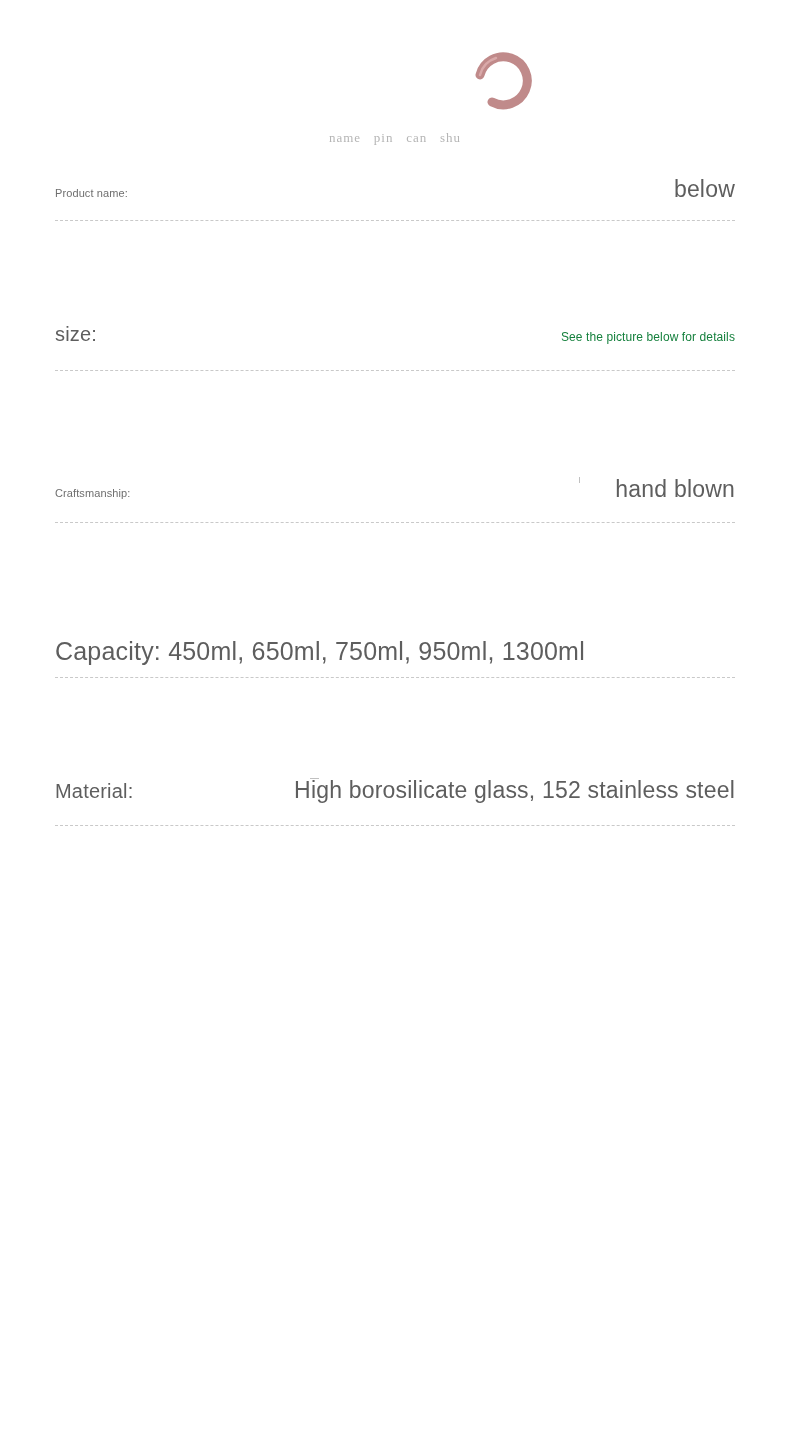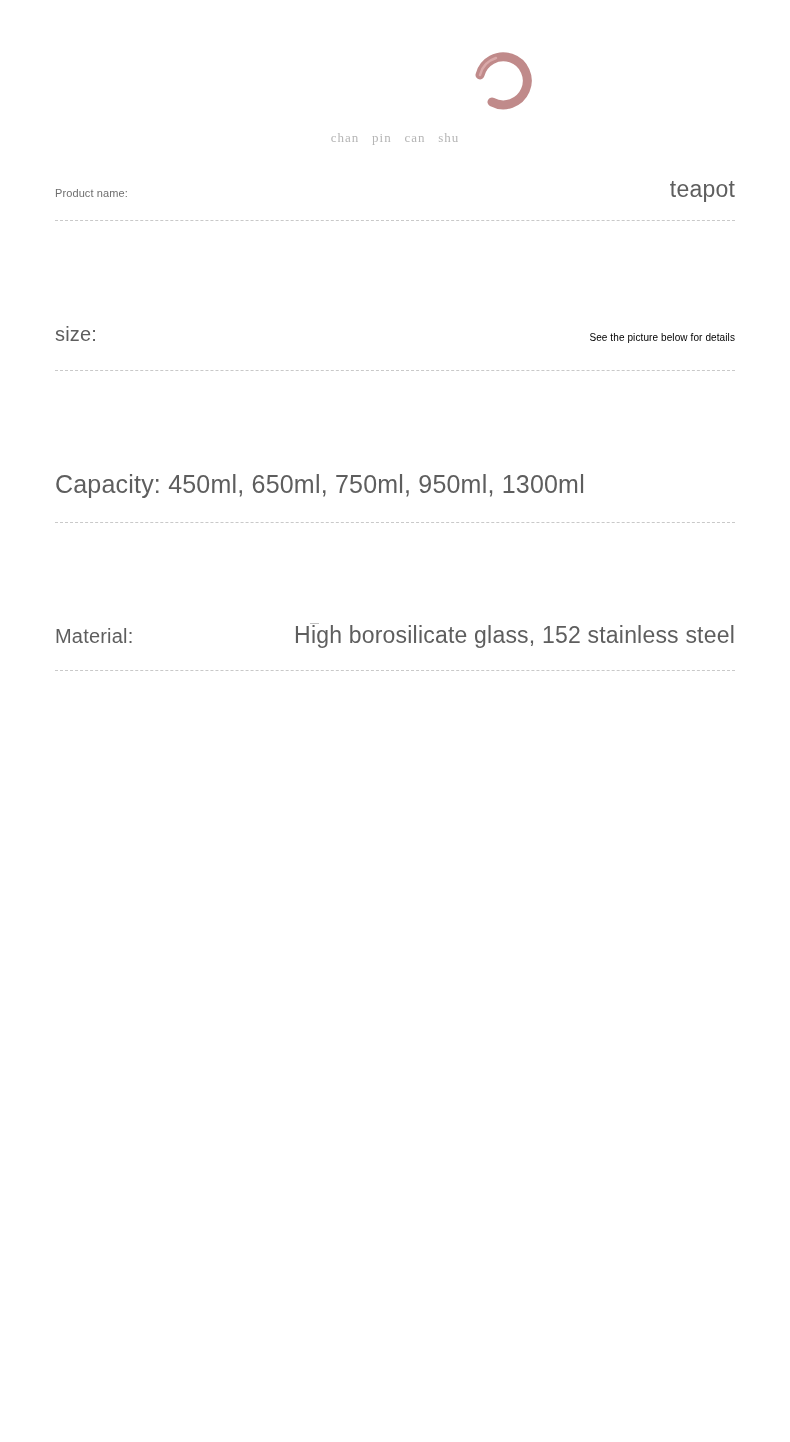--- a/index.html
+++ b/index.html
@@ -79,22 +79,22 @@
     letter-spacing: .2px;
     white-space: nowrap;
   }
   .value-lg {
     font-size: 23px;
     color: #5e5e5e;
     letter-spacing: .2px;
     white-space: nowrap;
   }
   .value-sm {
-    font-size: 10px;
-    color: #000000;
+    font-size: 12px;
+    color: #15803d;
     letter-spacing: .1px;
     white-space: nowrap;
   }
   .row-full {
     font-size: 25px;
     color: #5e5e5e;
     letter-spacing: .2px;
     white-space: nowrap;
   }
   .row-h-1  { height: 150px; }
@@ -126,44 +126,52 @@
 <div class="header">
 
   <div class="header-ring">
     <svg width="72" height="72" viewBox="0 0 72 72">
       <path d="M 14 30 A 24 24 0 1 1 26 57" fill="none" stroke="#c08a8a" stroke-width="9" stroke-linecap="round"></path>
       <path d="M 14 30 A 24 24 0 0 1 30 13" fill="none" stroke="#d9a9a9" stroke-width="2.5" stroke-linecap="round"></path>
     </svg>
   </div>
 
 
-  <div class="header-sub">chan   pin   can   shu</div>
+  <div class="header-sub">name   pin   can   shu</div>
 </div>
 
 <div class="params">
 
   <div class="row rowblock row-h-1">
     <div class="row-inner" style="position:absolute; left:0; right:0; top:6px;">
       <span class="label-sm">Product name:</span>
-      <span class="value-lg">teapot</span>
+      <span class="value-lg">below</span>
     </div>
     <div class="row-rule" style="top:50px;"></div>
   </div>
 
   <div class="row rowblock row-h-2">
     <div class="row-inner" style="position:absolute; left:0; right:0; top:3px;">
       <span class="label-lg">size:</span>
       <span class="value-sm">See the picture below for details</span>
     </div>
     <div class="row-rule" style="top:50px;"></div>
   </div>
 
+  <div class="row rowblock row-h-3">
+    <div class="row-inner" style="position:absolute; left:0; right:0; top:6px;">
+      <span class="label-sm">Craftsmanship:</span>
+      <span class="value-lg">hand blown</span>
+    </div>
+    <div class="tick-mark" style="right:155px; top:7px; width:1px; height:6px;"></div>
+    <div class="row-rule" style="top:52px;"></div>
+  </div>
 
   <div class="row rowblock row-h-4">
-    <div style="position:absolute; left:0; top:0;">
+    <div style="position:absolute; left:0; top:12px;">
       <span class="row-full">Capacity: 450ml, 650ml, 750ml, 950ml, 1300ml</span>
     </div>
     <div class="row-rule" style="top:52px;"></div>
   </div>
 
   <div class="row rowblock row-h-5">
     <div class="row-inner" style="position:absolute; left:0; right:0; top:2px;">
       <span class="label-lg">Material:</span>
       <span class="value-lg">High borosilicate glass, 152 stainless steel</span>
     </div>

